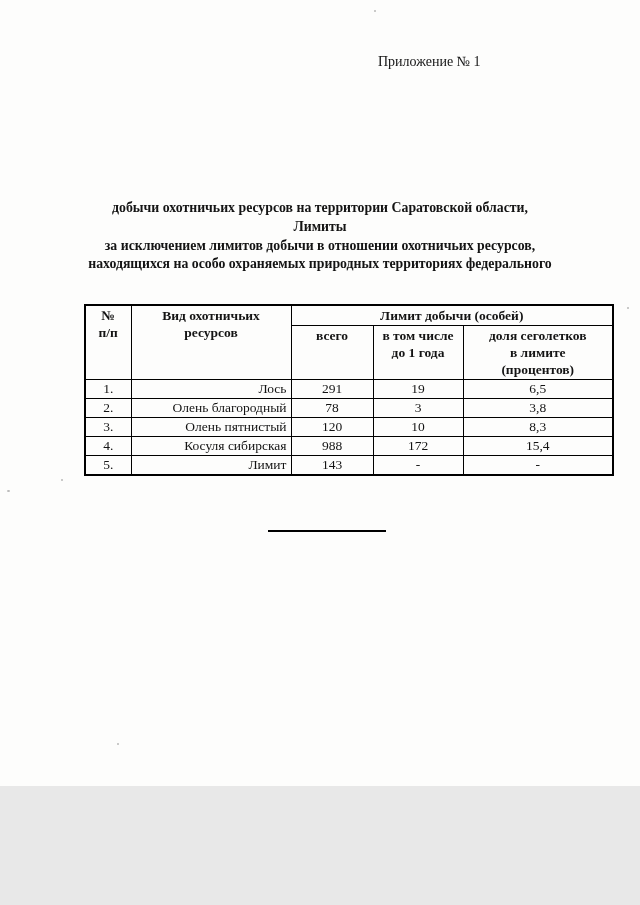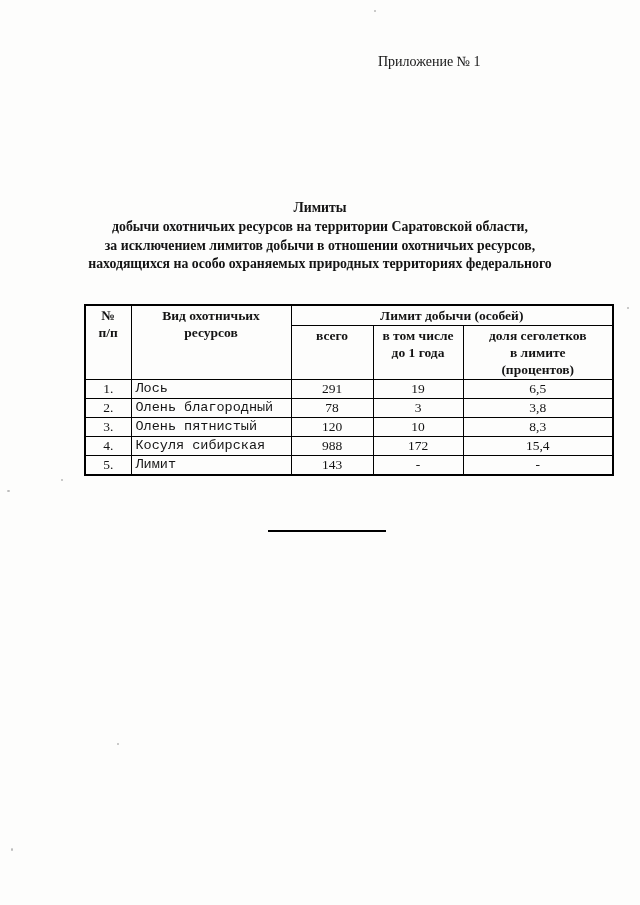--- a/index.html
+++ b/index.html
@@ -1,19 +1,19 @@
 <!DOCTYPE html>
 <html><head>
 <meta charset="utf-8">
 <style>
   html, body { margin: 0; padding: 0; background: #e8e8e8; }
   .page {
     position: relative;
     width: 640px;
-    height: 905px;
+    height: 786px;
     margin: 0 auto;
     background: #fdfdfc;
     font-family: "Liberation Serif", serif;
     color: #141414;
     overflow: hidden;
   }
   .appendix {
     position: absolute;
     left: 378px;
     top: 54px;
@@ -57,21 +57,21 @@
     padding: 1px 3px;
     line-height: 17px;
   }
   table.limits td {
     padding: 0 4px;
     line-height: 17.5px;
     height: 18px;
     vertical-align: top;
   }
   td.c-num, td.c-val { text-align: center; }
-  td.c-name { text-align: left; padding-left: 9px; font-family: Liberation Mono, monospace; }
+  td.c-name { text-align: right; padding-left: 9px; }
   .divider {
     position: absolute;
     left: 268px;
     top: 530px;
     width: 118px;
     border-top: 2px solid #000;
     height: 0;
   }
   .speck {
     position: absolute;
@@ -82,22 +82,22 @@
 </style>
 </head>
 <body>
 
 <div class="page">
 
   <div class="appendix">Приложение № 1</div>
 
 
   <div class="title">
+    <div>добычи охотничьих ресурсов на территории Саратовской области,</div>
     <div>Лимиты</div>
-    <div>добычи охотничьих ресурсов на территории Саратовской области,</div>
     <div>за исключением лимитов добычи в отношении охотничьих ресурсов,</div>
     <div>находящихся на особо охраняемых природных территориях федерального</div>
   </div>
 
   <div class="table-wrap">
     <table class="limits">
       <colgroup>
         <col style="width:46px">
         <col style="width:160px">
         <col style="width:82px">

